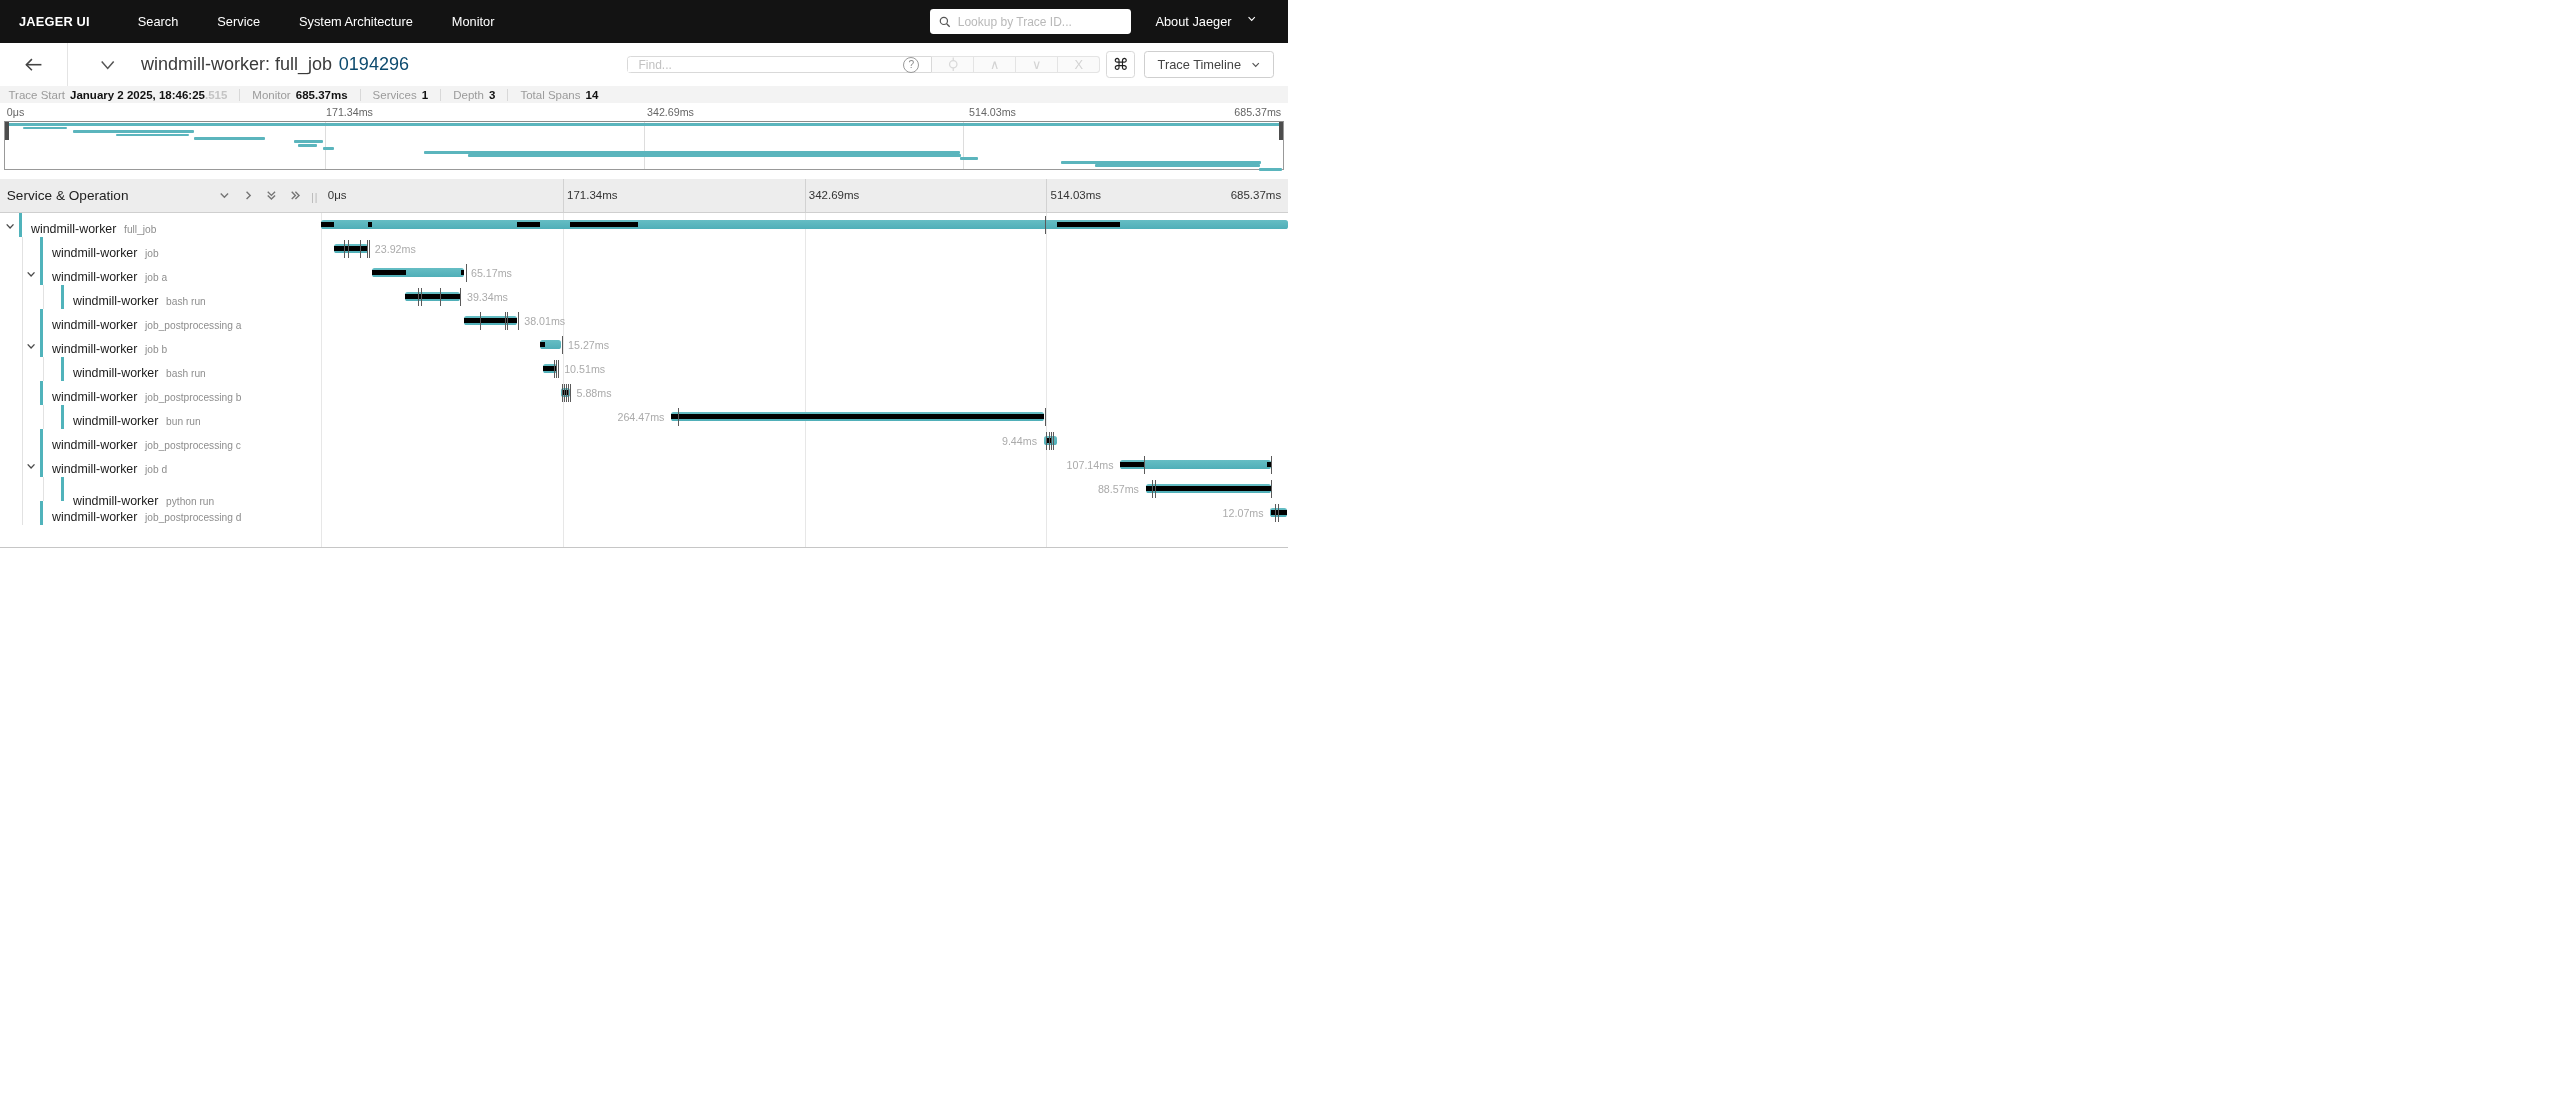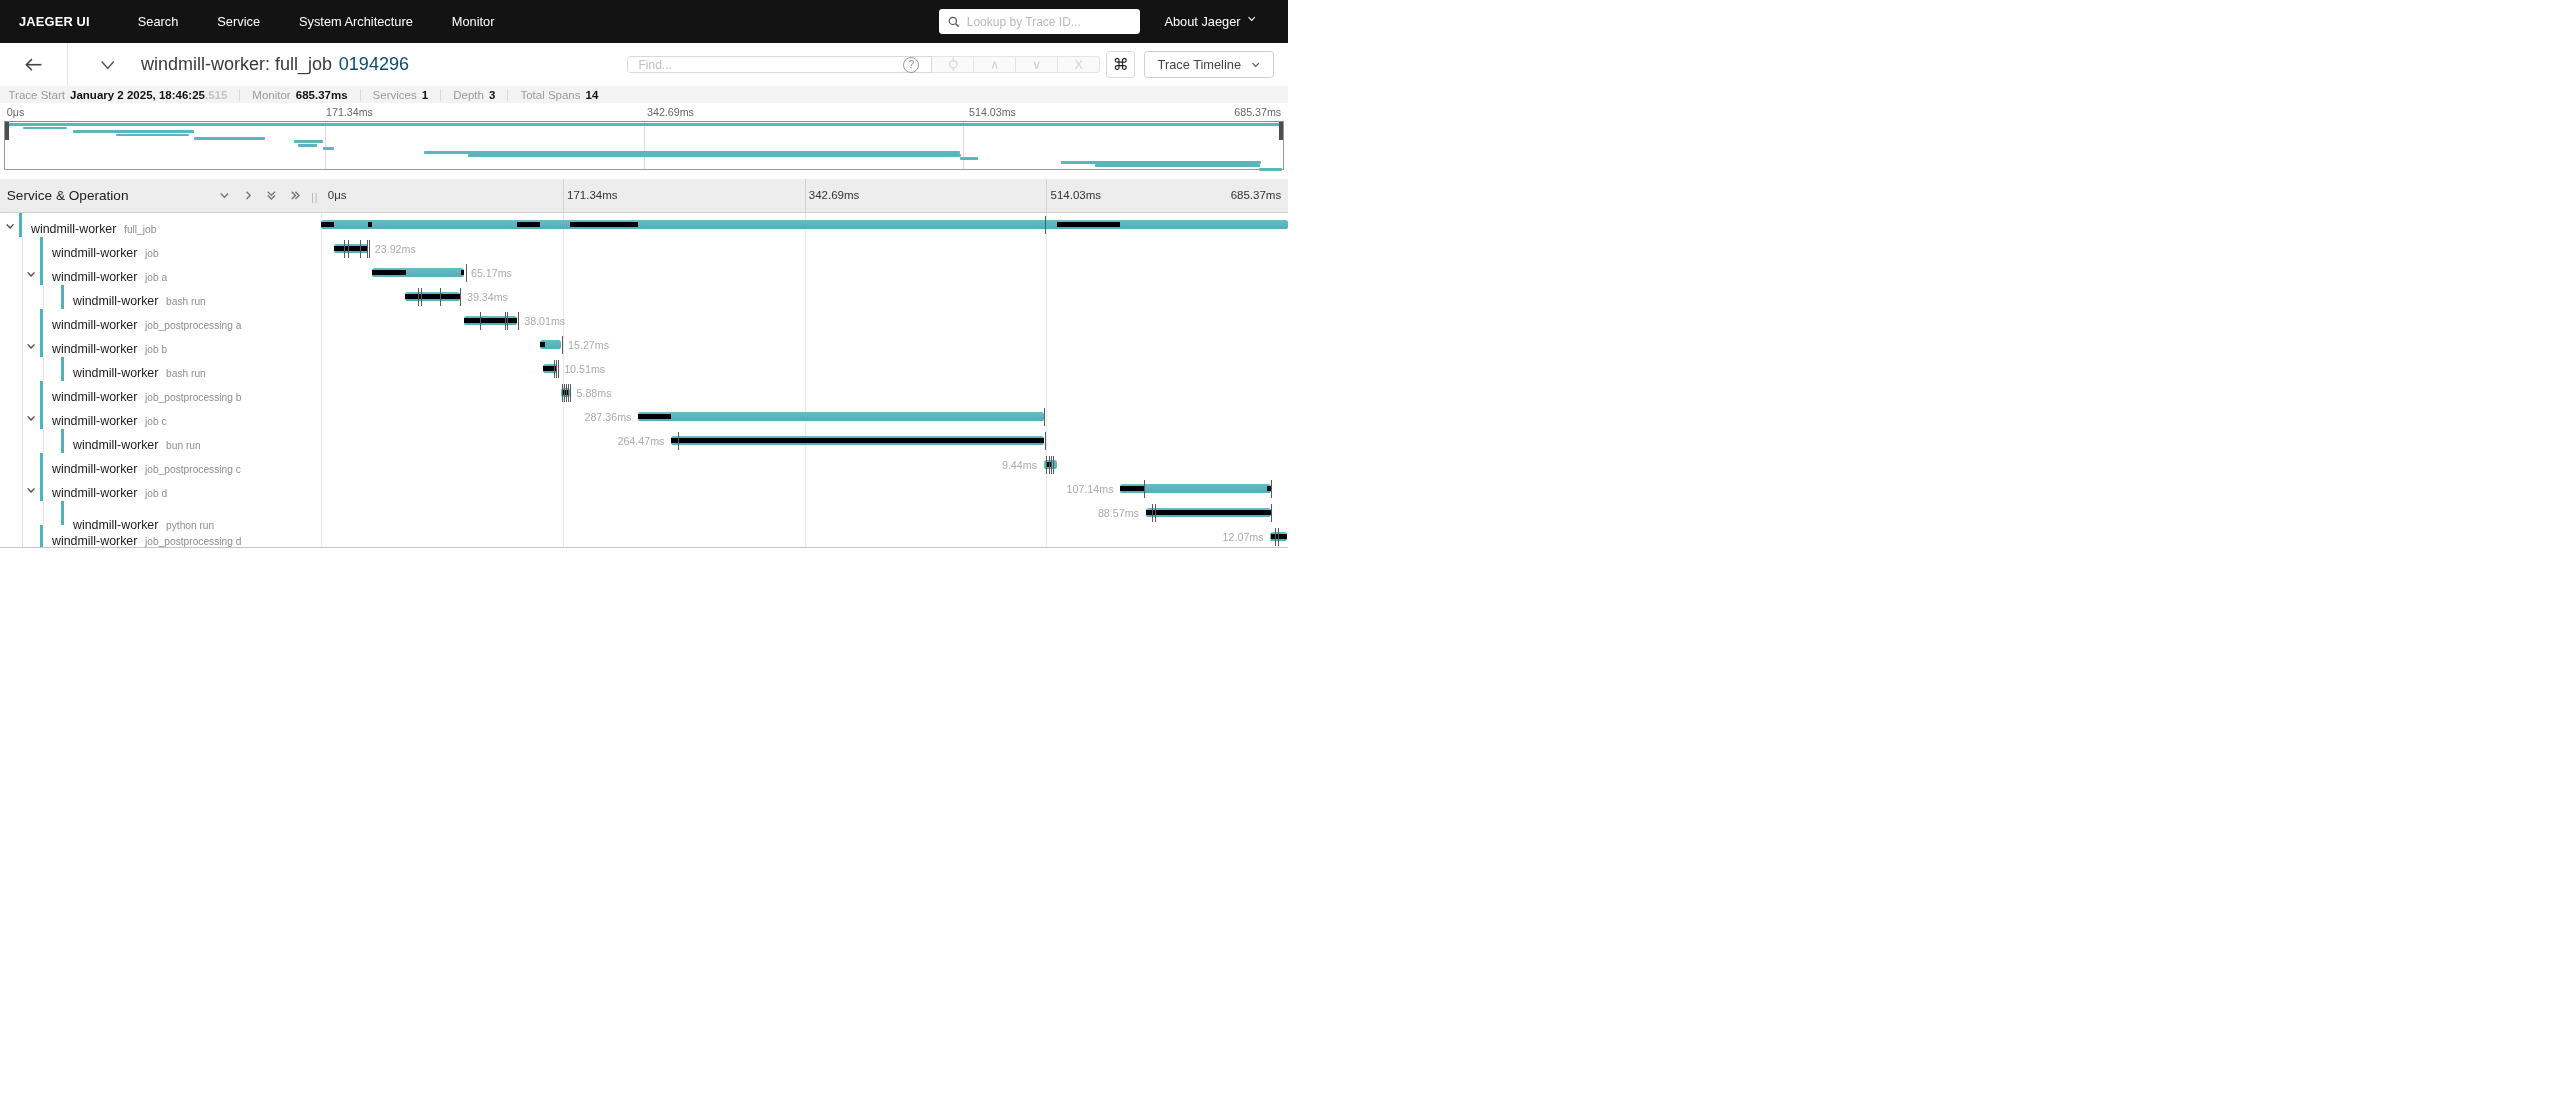--- a/index.html
+++ b/index.html
@@ -10,21 +10,21 @@
   .nav { height:43px; background:#131313; display:flex; align-items:center; color:#fff; }
   .brand { font-size:12.8px; font-weight:bold; margin-left:19px; letter-spacing:0.2px; }
   .nav-items { display:flex; margin-left:48px; gap:39px; font-size:12.8px; }
   .nav-item { cursor:pointer; }
   .nav-spacer { flex:1; }
   .nav-search { width:201px; height:25px; background:#fff; border-radius:3.4px; display:flex;
     align-items:center; padding:0 8.5px; margin-right:24px; }
   .nav-search input { border:0; outline:0; flex:1; font-size:12px; margin-left:6.8px;
     font-family:"Liberation Sans",sans-serif; color:#333; }
   .nav-search input::placeholder { color:#b9b9b9; }
-  .about { display:flex; gap:6px; font-size:12.8px; margin-right:32px; }
+  .about { display:flex; gap:15px; font-size:12.8px; margin-right:32px; }
 
   
   .thdr { height:43px; background:#fff; display:flex; align-items:center; }
   .back-cell { width:68px; height:43px; display:flex; align-items:center; justify-content:center;
     border-right:0.9px solid #e4e4e4; }
   .title-chevron { margin-left:32px; display:flex; align-items:center; }
   .trace-title { margin-left:25.6px; font-size:18px; color:#3a3a3a; font-weight:500; white-space:nowrap; }
   .trace-id { color:#0c4a6e; font-weight:400; margin-left:6.8px; }
   .thdr-spacer { flex:1; }
   .findbar { display:flex; align-items:stretch; height:17px; }
@@ -396,36 +396,20 @@
           <div class="stick" style="left: 25.1397%;"></div>
           <div class="stick" style="left: 25.3294%;"></div>
           <div class="stick" style="left: 25.5191%;"></div>
           <div class="stick" style="left: 25.7671%;"></div>
           <div class="dur" style="left: calc(25.7204% + 6.8px);">5.88ms</div>
         </div>
       </div>
       <div class="row">
         <div class="lrow">
           <div class="guide" style="left: 22px;"></div>
-          <div class="row-chevron" style="left: 26px;"><svg width="10.2" height="10.2" viewBox="0 0 12 12">
-              <polyline points="2,4 6,8.2 10,4" fill="none" stroke="#4a4a4a" stroke-width="1.6"></polyline>
-            </svg></div>
-          <div class="accent" style="left: 40px;"></div>
-          <div class="svc" style="left: 52px;"><span>windmill-worker</span><span class="op">job c</span></div>
-        </div>
-        <div class="grow">
-          <div class="bar" style="left: 32.7998%; width: 41.9277%;"></div>
-          <div class="crit" style="left: 32.7998%; width: max(3.41421%, 3.4px);"></div>
-          <div class="stick" style="left: 74.7625%;"></div>
-          <div class="dur" style="right: calc(67.2002% + 6.8px);">287.36ms</div>
-        </div>
-      </div>
-      <div class="row">
-        <div class="lrow">
-          <div class="guide" style="left: 22px;"></div>
           <div class="guide" style="left: 43px;"></div>
           <div class="accent" style="left: 61px;"></div>
           <div class="svc" style="left: 73px;"><span>windmill-worker</span><span class="op">bun run</span></div>
         </div>
         <div class="grow">
           <div class="bar" style="left: 36.214%; width: 38.5879%;"></div>
           <div class="crit" style="left: 36.214%; width: max(38.5923%, 3.4px);"></div>
           <div class="stick" style="left: 36.9144%;"></div>
           <div class="stick" style="left: 74.8355%;"></div>
           <div class="dur" style="right: calc(63.786% + 6.8px);">264.47ms</div>

